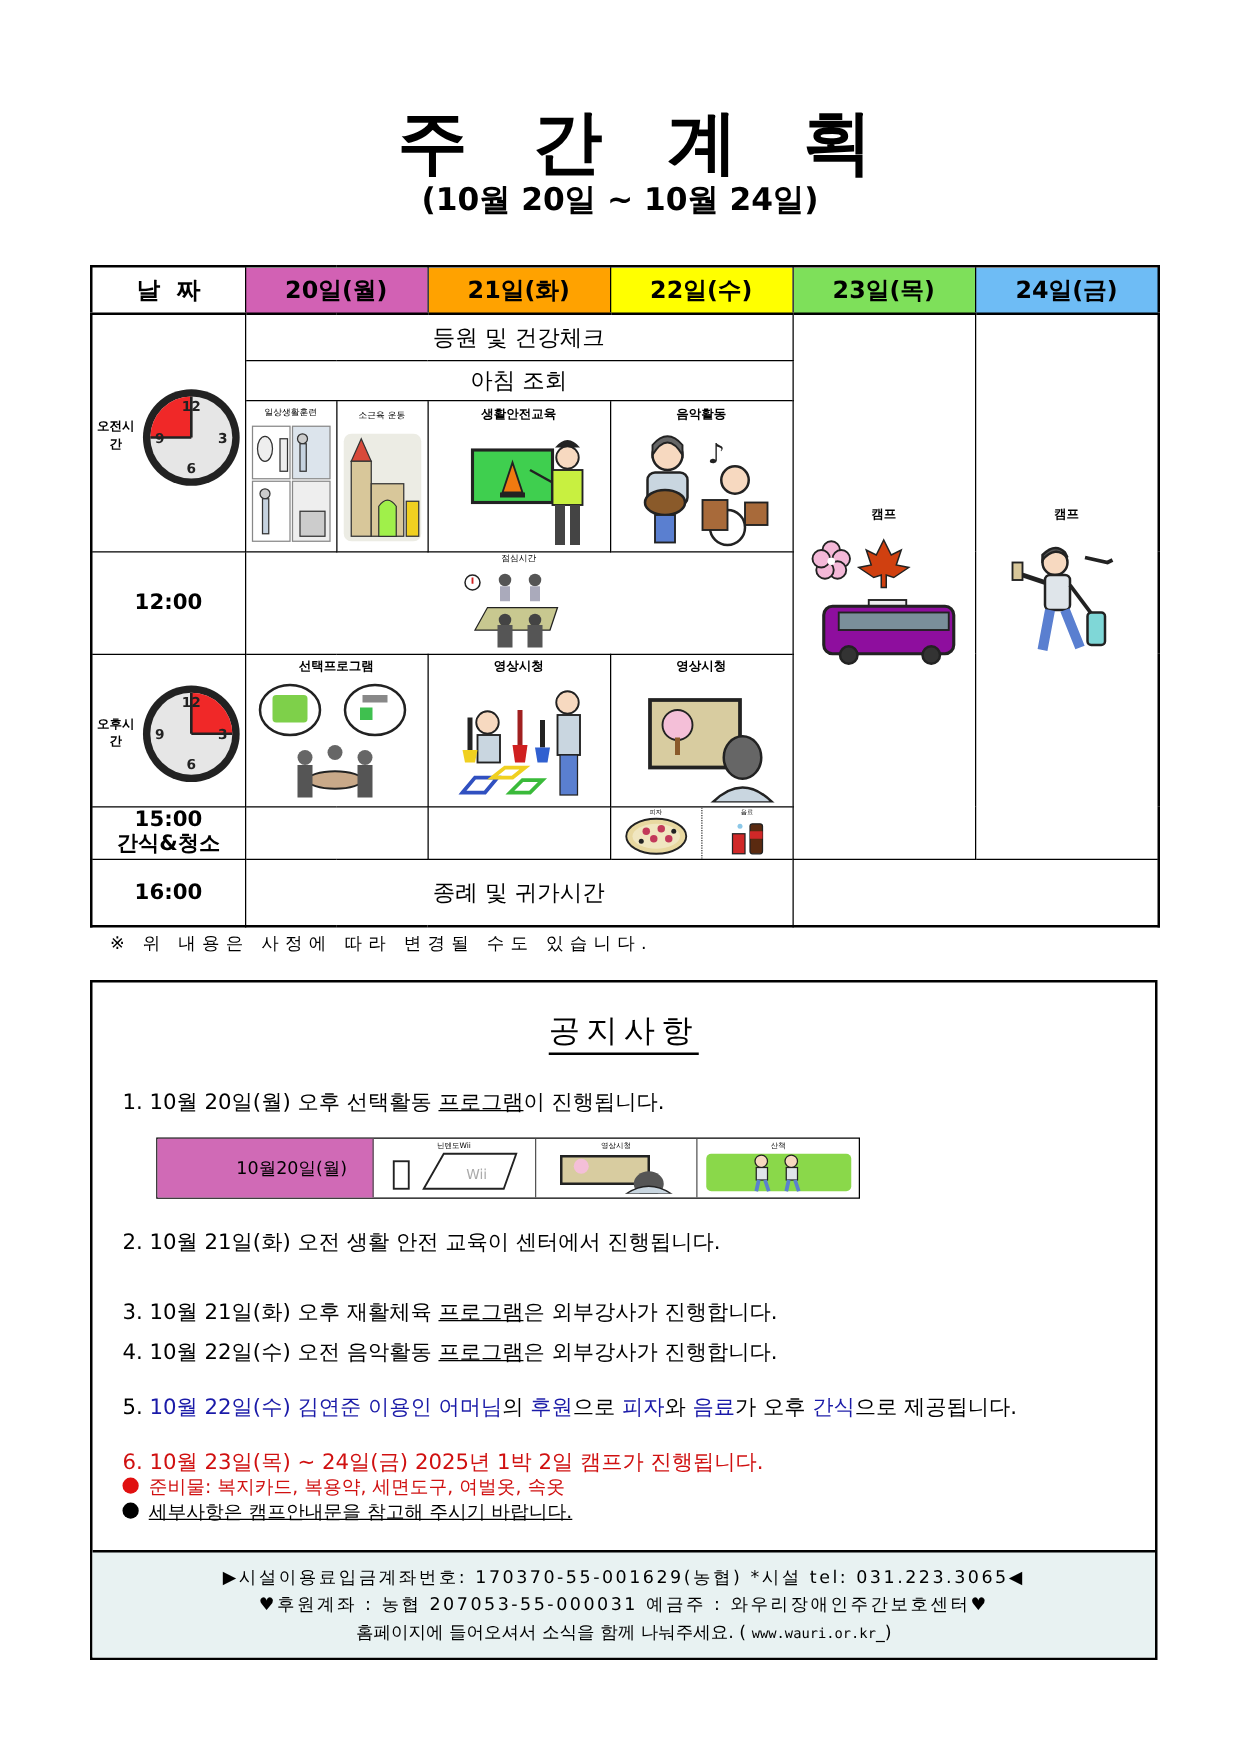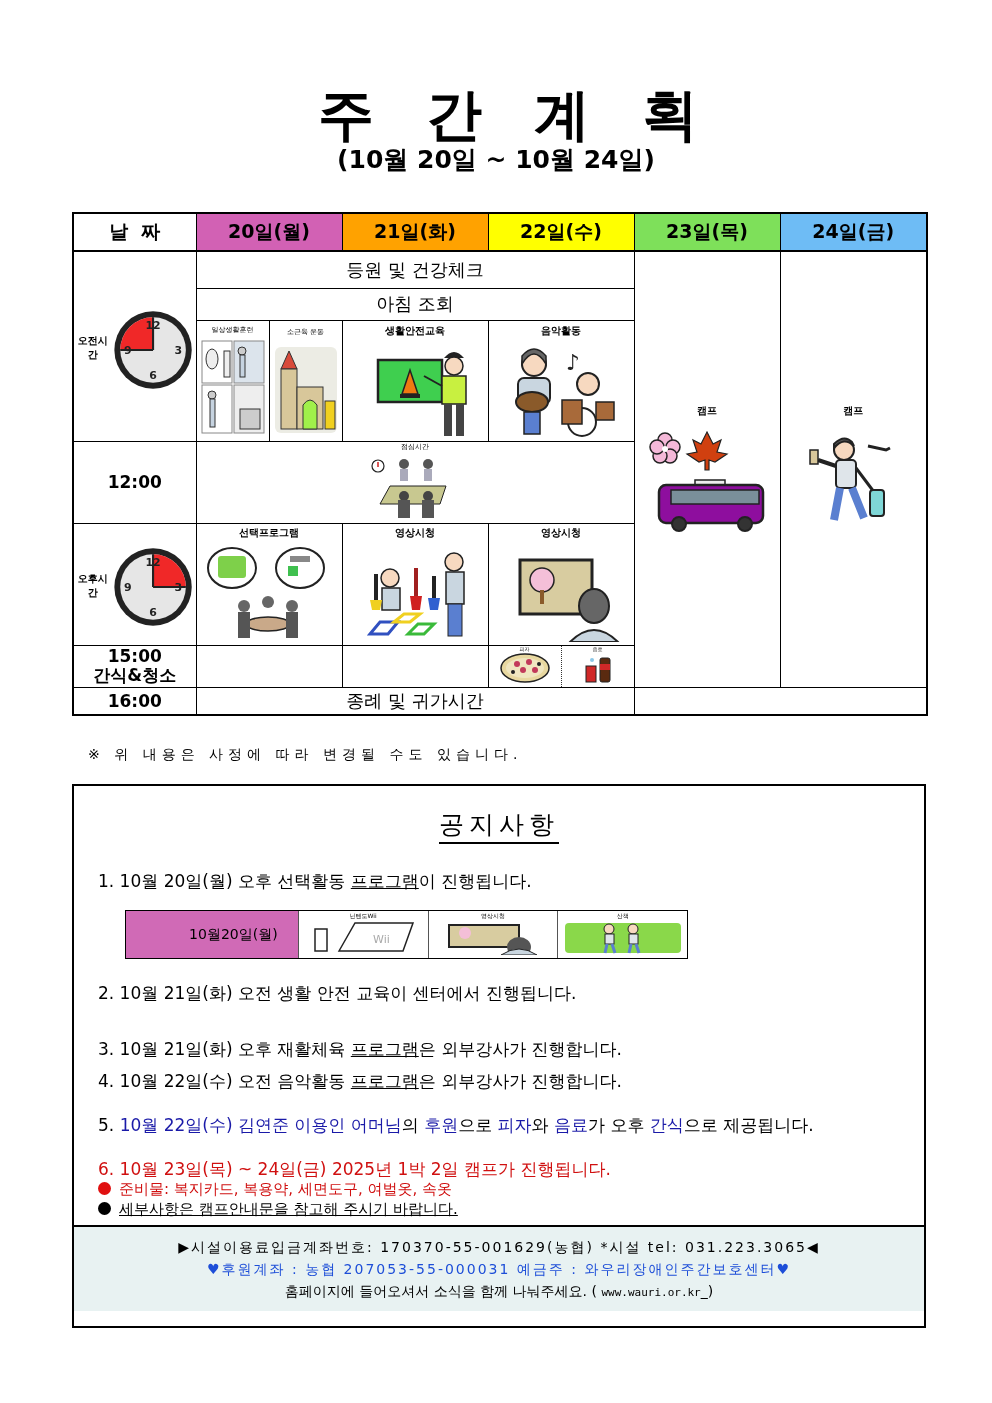--- a/index.html
+++ b/index.html
@@ -24,24 +24,24 @@
   .notice-title span { border-bottom: 2px solid #000; padding-bottom: 3px; }
   .item { position: absolute; left: 24px; font-size: 17px; white-space: nowrap; }
   .u { text-decoration: underline; }
   .blue { color: #1a1aa8; }
   .red { color: #d01010; }
   .strip { position: absolute; top: 124px; left: 51px; width: 563px; height: 49px; border: 1px solid #000; display: flex; }
   .strip > div { border-right: 1px solid #555; flex: 1; position: relative; display: flex; align-items: center; justify-content: center; }
   .strip > div:last-child { border-right: none; }
   .strip .date { background: #d06ab6; font-size: 14px; padding-left: 43px; }
   .bullet { display: inline-block; width: 13px; height: 13px; border-radius: 50%; margin-right: 8px; vertical-align: -1px; }
-  .footer { position: absolute; left: 0; bottom: 15px; width: 100%; height: 86px; background: #e8f2f2; border-top: 2px solid #000; text-align: center; }
+  .footer { position: absolute; left: 0; bottom: 0; width: 100%; height: 86px; background: #e8f2f2; border-top: 2px solid #000; text-align: center; }
   .footer div { font-size: 14px; letter-spacing: 2px; line-height: 22px; }
   .f1 { margin-top: 9px; }
-  .f2 { color: #1d4ed8; }
+  .f2 { color: #000000; }
   .f3 { letter-spacing: 0 !important; font-size: 14px; }
   .mono { font-family: "DejaVu Sans Mono", monospace; font-size: 11px; }
   svg { display: block; }
 </style>
 </head>
 <body>
 
 <div class="title">주간계획</div>
 <div class="subtitle">(10월 20일 ~ 10월 24일)</div>
 
@@ -286,21 +286,21 @@
           <svg width="40" height="32" viewBox="0 0 40 32">
             <rect x="8" y="14" width="10" height="16" fill="#d02828" stroke="#222"></rect>
             <circle cx="14" cy="8" r="2" fill="#8cc8e8"></circle>
             <rect x="22" y="6" width="10" height="24" rx="2" fill="#5a2a10" stroke="#222"></rect>
             <rect x="22" y="12" width="10" height="6" fill="#d02828"></rect>
           </svg>
         </div>
       </div>
     </td>
   </tr>
-  <tr style="height:28px">
+  <tr style="height:54px">
     <td class="time-label">16:00</td>
     <td colspan="4" class="big-text">종례 및 귀가시간</td>
   </tr>
 </tbody>
   </table>
 
 <div class="note">※ 위 내용은 사정에 따라 변경될 수도 있습니다.</div>
 
 <div class="notice">
   <div class="notice-title"><span>공지사항</span></div>

